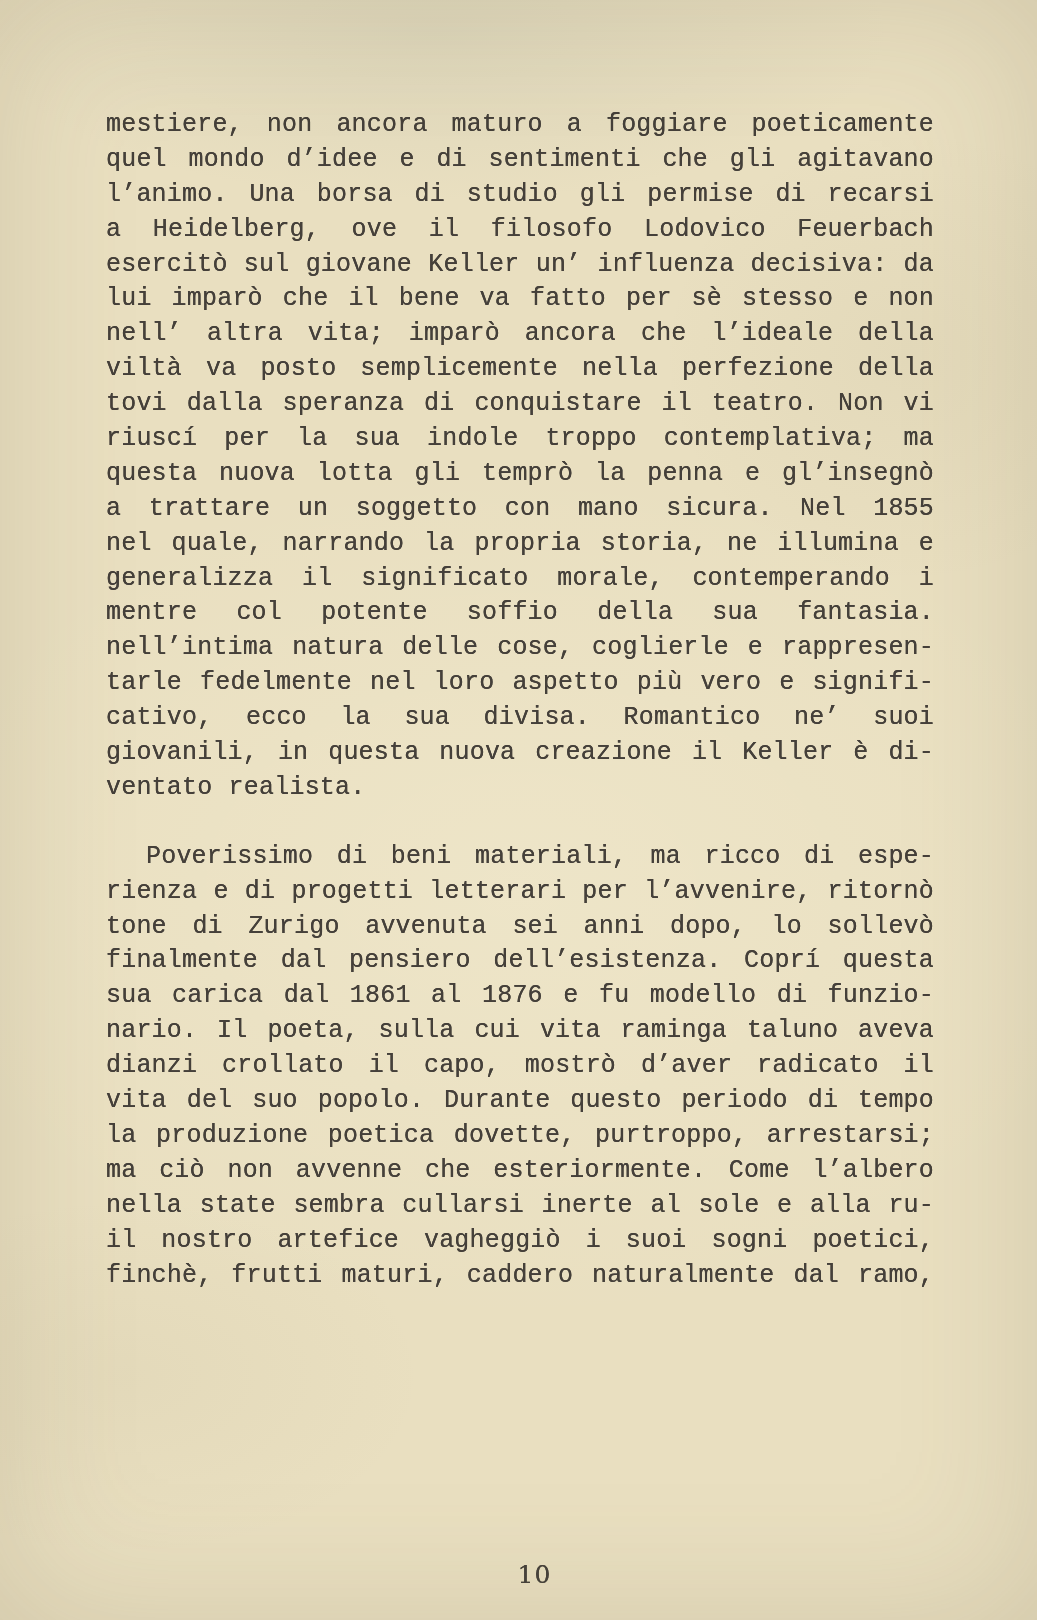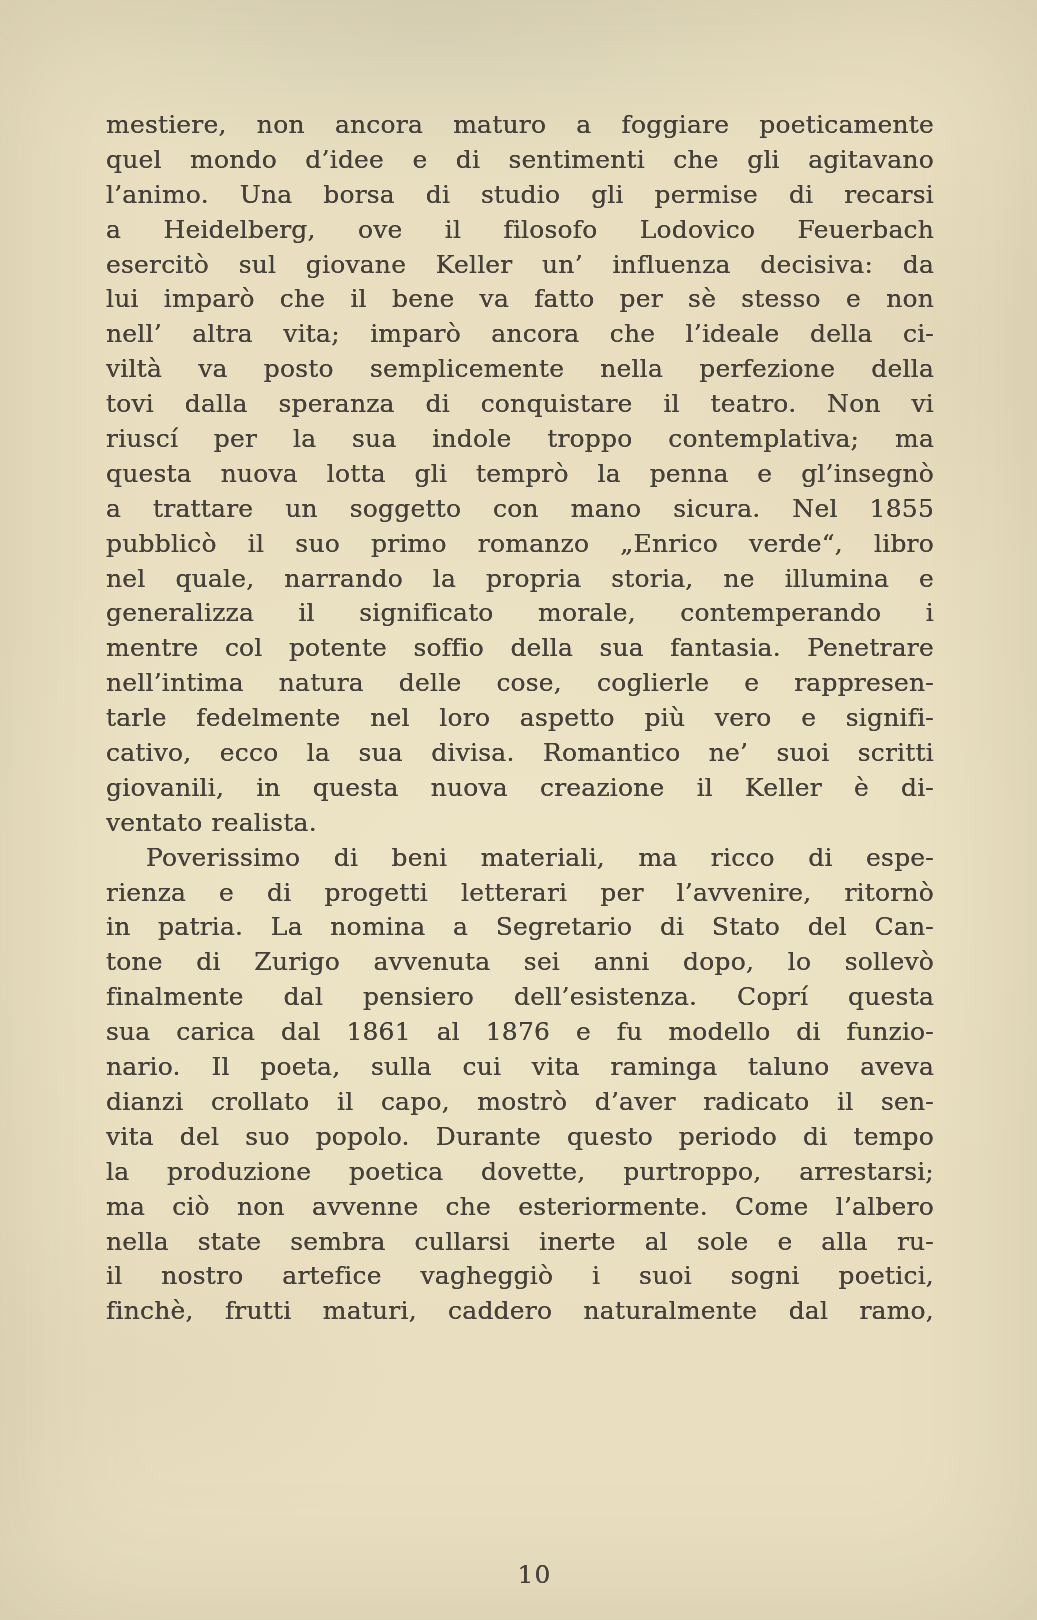--- a/index.html
+++ b/index.html
@@ -36,23 +36,25 @@
     letter-spacing: 0.2px;
     word-spacing: 1px;
     text-shadow: 0 0 0.5px currentColor;
   }
   .line {
     height: 34.9px;
     line-height: 34.9px;
     text-align: justify;
     text-align-last: justify;
     overflow: hidden;
+    font-family: Liberation Mono, monospace;
   }
   .line.indent {
     text-indent: 40px;
+    margin-top: 34px;
   }
   .line.no-just {
     text-align: right;
     text-align-last: left;
   }
   .page-number {
     position: absolute;
     top: 1560px;
     left: 16px;
     width: 100%;
@@ -73,32 +75,30 @@
       <div class="line">l’animo. Una borsa di studio gli permise di recarsi</div>
       <div class="line">a Heidelberg, ove il filosofo Lodovico Feuerbach</div>
       <div class="line">esercitò sul giovane Keller un’ influenza decisiva: da</div>
       <div class="line">lui imparò che il bene va fatto per sè stesso e non</div>
       <div class="line">nell’ altra vita; imparò ancora che l’ideale della ci-</div>
       <div class="line">viltà va posto semplicemente nella perfezione della</div>
       <div class="line">tovi dalla speranza di conquistare il teatro. Non vi</div>
       <div class="line">riuscí per la sua indole troppo contemplativa; ma</div>
       <div class="line">questa nuova lotta gli temprò la penna e gl’insegnò</div>
       <div class="line">a trattare un soggetto con mano sicura. Nel 1855</div>
-      <div class="line">pubblicò il suo primo romanzo „Enrico verde“, libro</div>
       <div class="line">nel quale, narrando la propria storia, ne illumina e</div>
       <div class="line">generalizza il significato morale, contemperando i</div>
       <div class="line">mentre col potente soffio della sua fantasia. Penetrare</div>
       <div class="line">nell’intima natura delle cose, coglierle e rappresen-</div>
       <div class="line">tarle fedelmente nel loro aspetto più vero e signifi-</div>
       <div class="line">cativo, ecco la sua divisa. Romantico ne’ suoi scritti</div>
       <div class="line">giovanili, in questa nuova creazione il Keller è di-</div>
       <div class="line no-just">ventato realista.</div>
       <div class="line indent">Poverissimo di beni materiali, ma ricco di espe-</div>
       <div class="line">rienza e di progetti letterari per l’avvenire, ritornò</div>
-      <div class="line">in patria. La nomina a Segretario di Stato del Can-</div>
       <div class="line">tone di Zurigo avvenuta sei anni dopo, lo sollevò</div>
       <div class="line">finalmente dal pensiero dell’esistenza. Coprí questa</div>
       <div class="line">sua carica dal 1861 al 1876 e fu modello di funzio-</div>
       <div class="line">nario. Il poeta, sulla cui vita raminga taluno aveva</div>
       <div class="line">dianzi crollato il capo, mostrò d’aver radicato il sen-</div>
       <div class="line">vita del suo popolo. Durante questo periodo di tempo</div>
       <div class="line">la produzione poetica dovette, purtroppo, arrestarsi;</div>
       <div class="line">ma ciò non avvenne che esteriormente. Come l’albero</div>
       <div class="line">nella state sembra cullarsi inerte al sole e alla ru-</div>
       <div class="line">il nostro artefice vagheggiò i suoi sogni poetici,</div>

